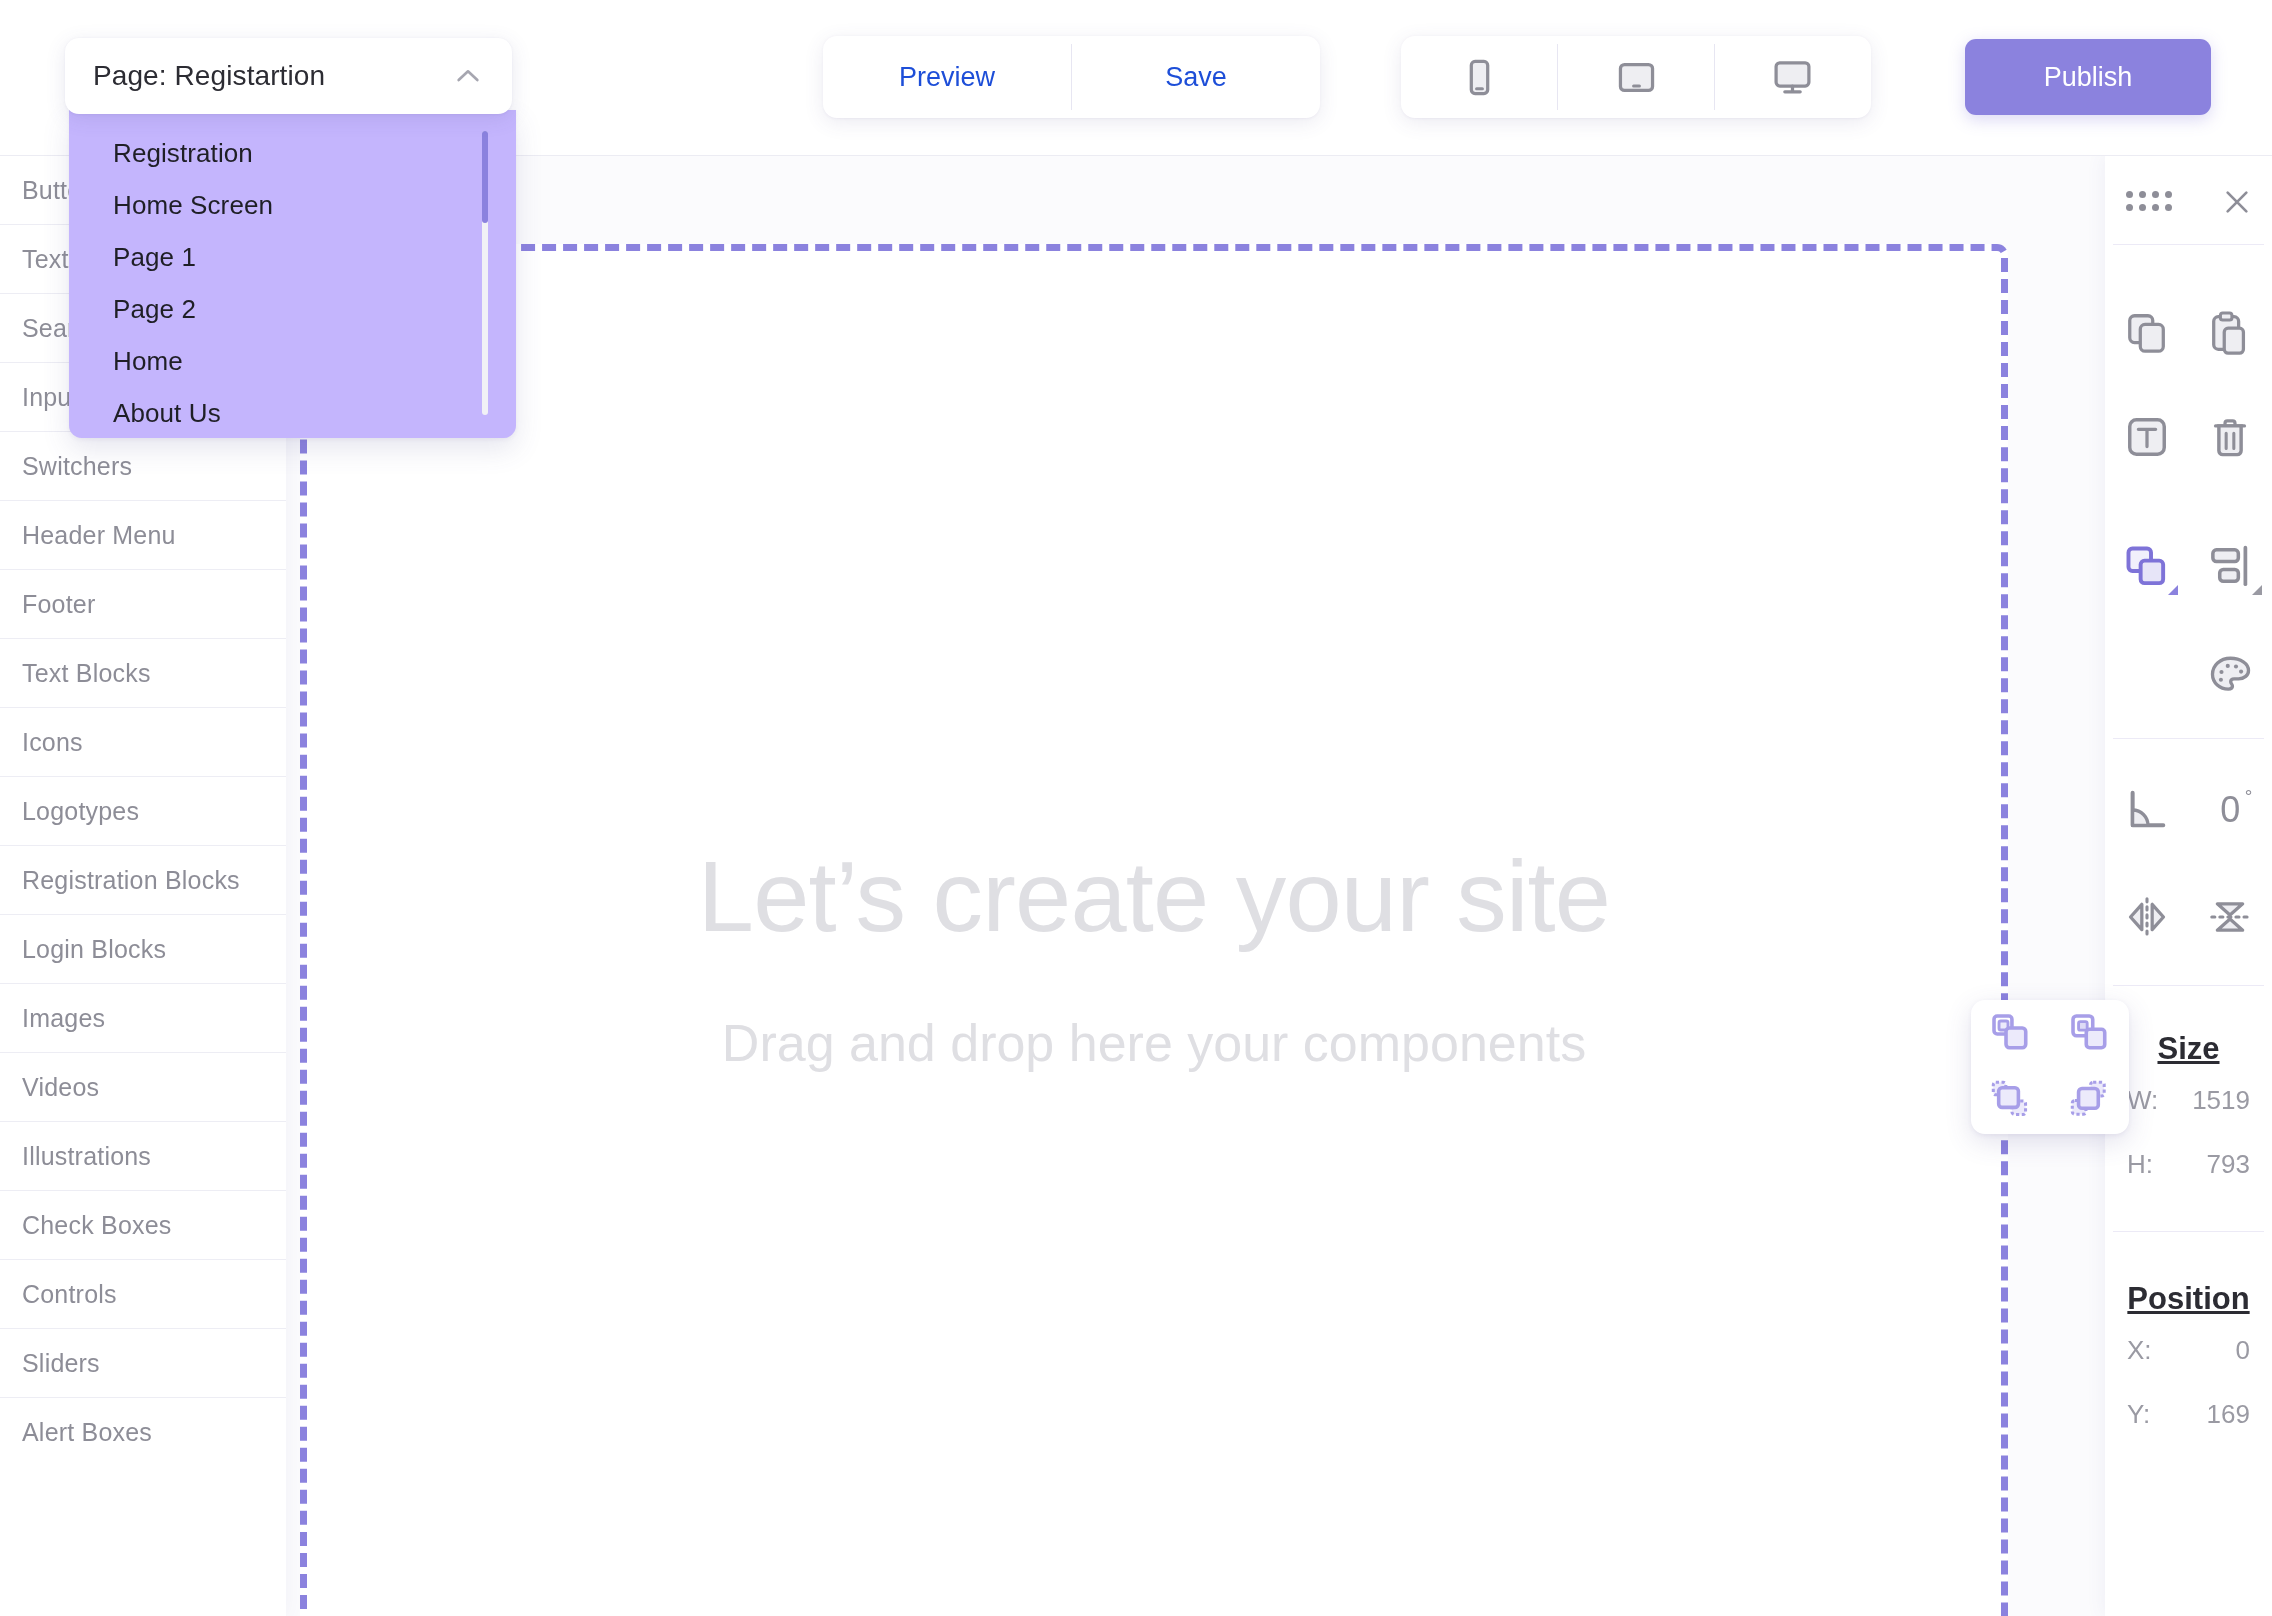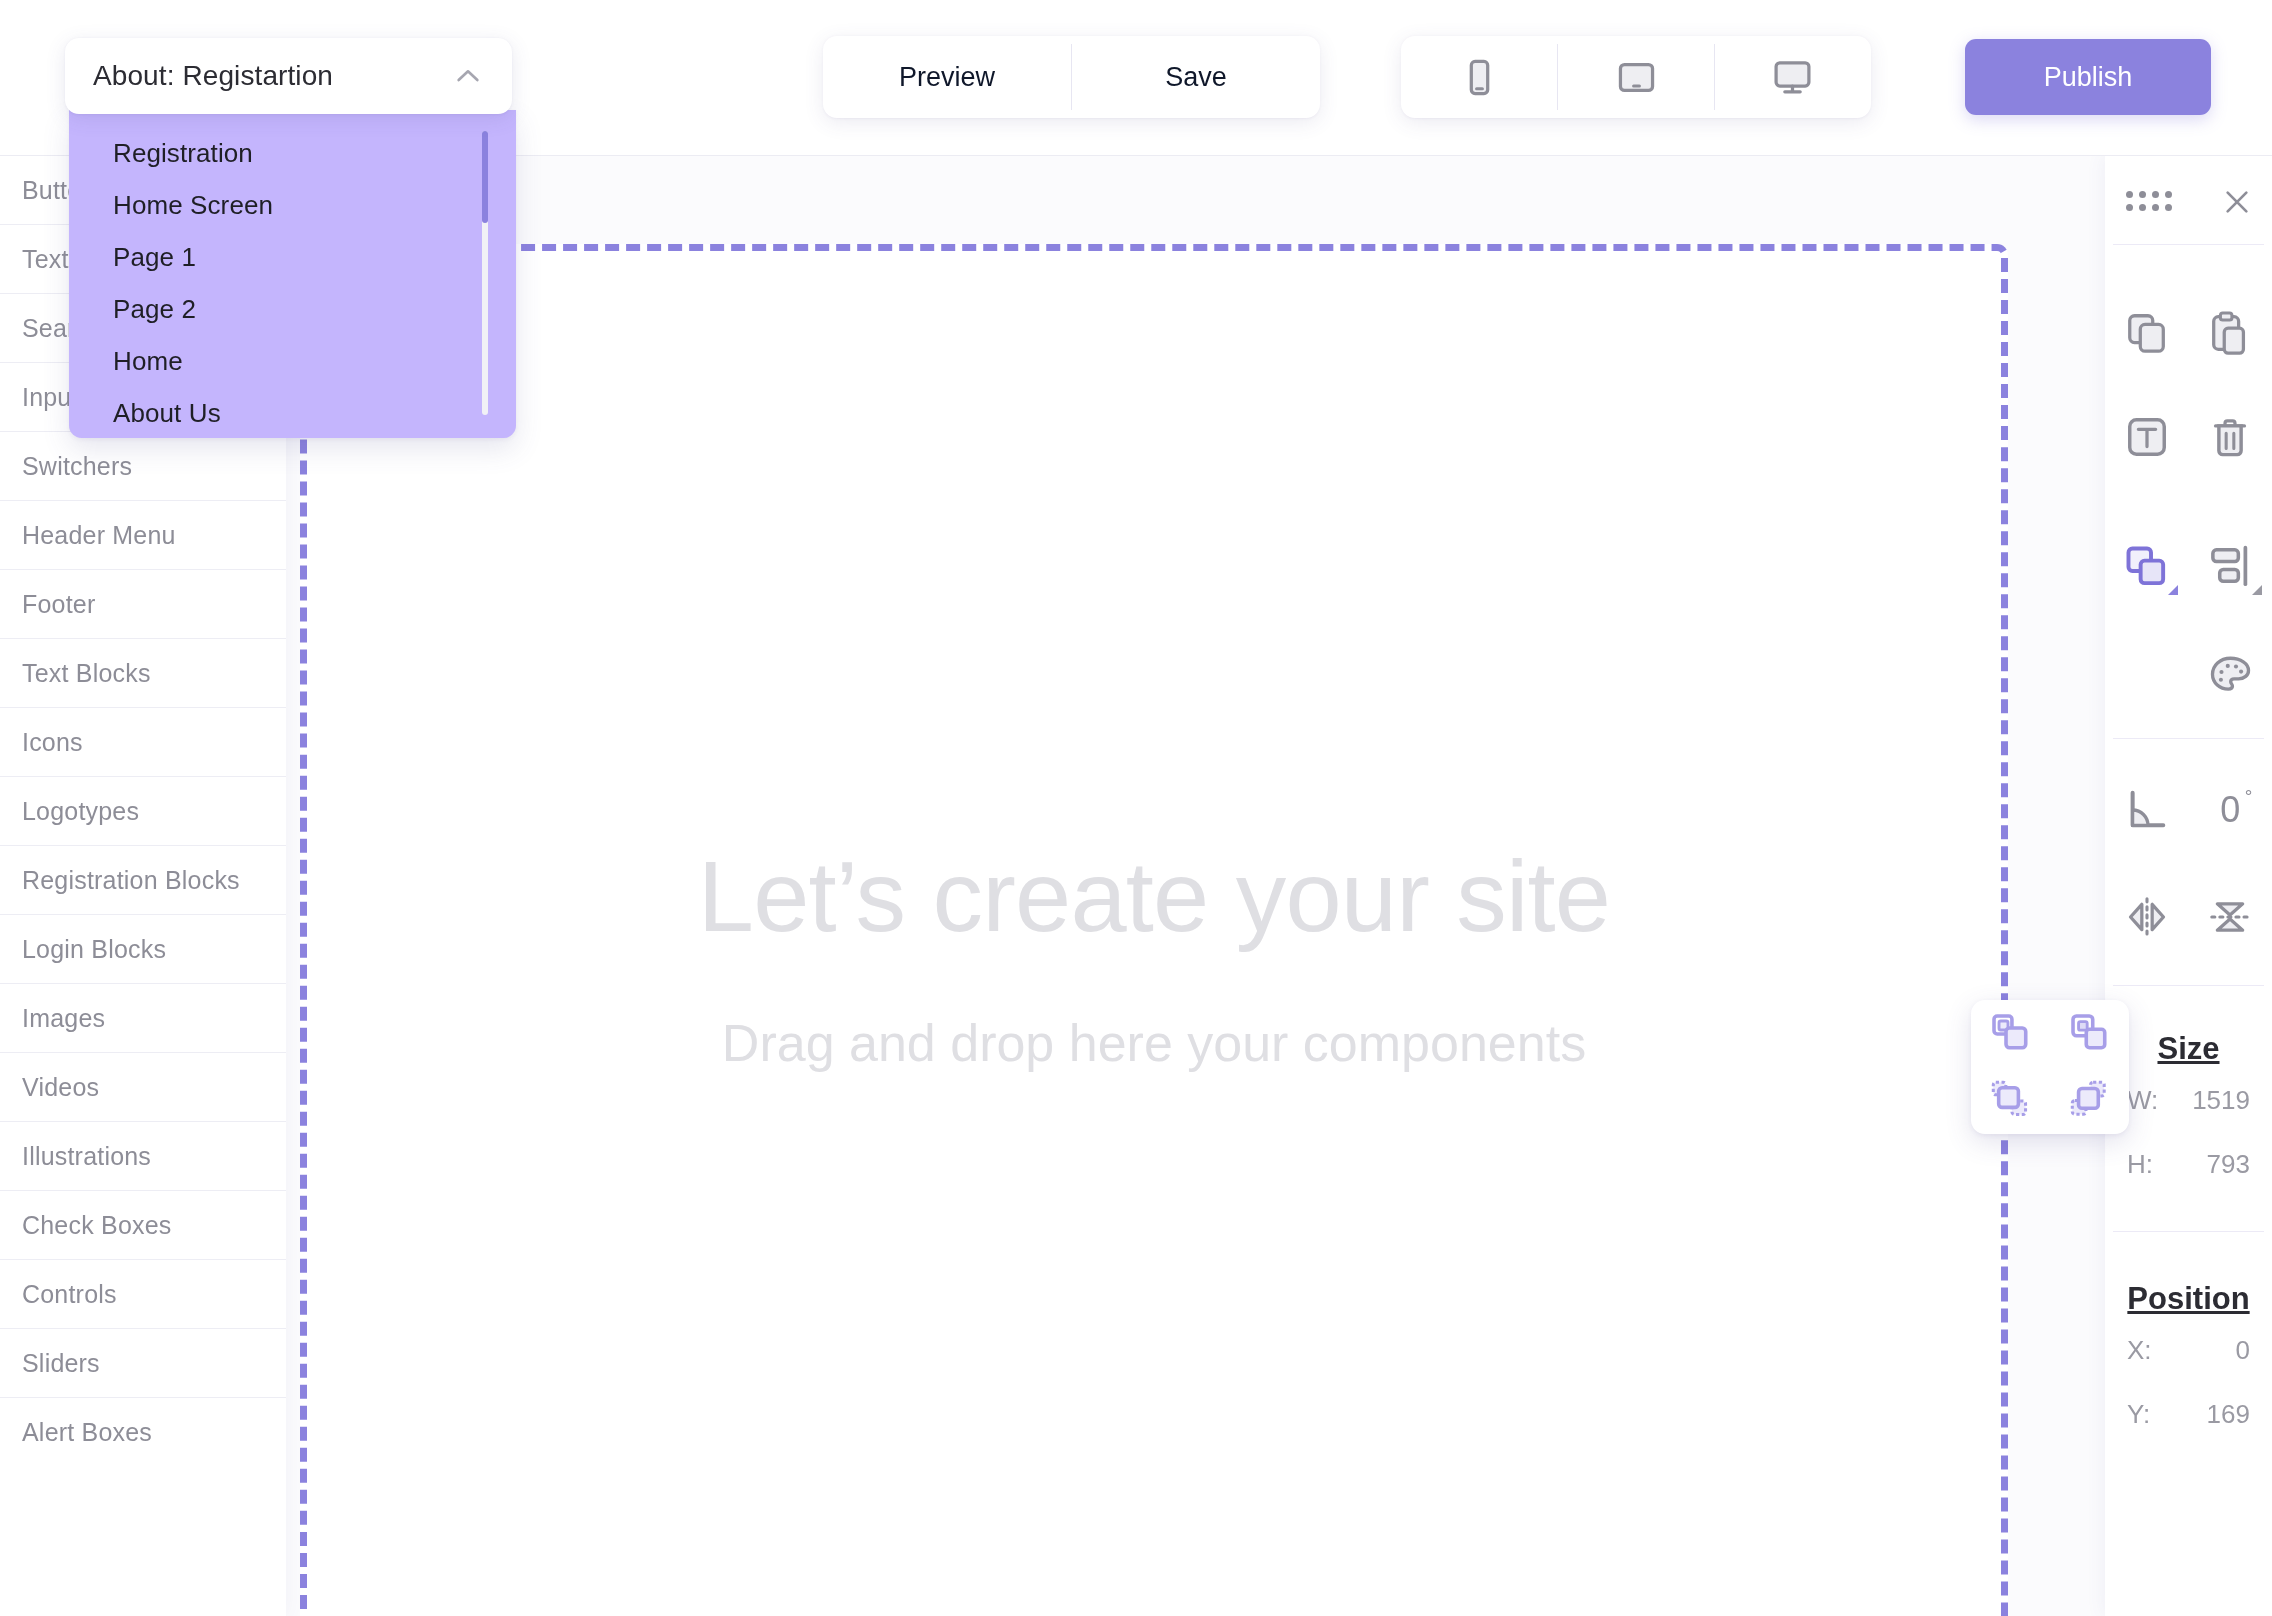--- a/index.html
+++ b/index.html
@@ -56,21 +56,21 @@
 
   
   .pv-group {
     position: absolute; left: 823px; top: 36px; width: 497px; height: 82px;
     background: #ffffff; border-radius: 14px;
     box-shadow: 0 4.7px 20.5px rgba(80,75,140,0.11), 0 0.8px 2.4px rgba(80,75,140,0.06);
     display: flex; align-items: stretch;
   }
   .pv-btn {
     flex: 1; display: flex; align-items: center; justify-content: center;
-    font-size: 27px; color: #0f172a;
+    font-size: 27px; color: #1d4ed8;
   }
   .pv-sep { width: 0.8px; background: #e7e6f2; margin: 8px 0; }
 
   
   .dev-group {
     position: absolute; left: 1401px; top: 36px; width: 470px; height: 82px;
     background: #ffffff; border-radius: 14px;
     box-shadow: 0 4.7px 20.5px rgba(80,75,140,0.11), 0 0.8px 2.4px rgba(80,75,140,0.06);
     display: flex; align-items: stretch;
   }
@@ -466,20 +466,20 @@
     <div class="page-menu-item">Home Screen</div>
     <div class="page-menu-item">Page 1</div>
     <div class="page-menu-item">Page 2</div>
     <div class="page-menu-item">Home</div>
     <div class="page-menu-item">About Us</div>
     <div class="menu-scroll-track"></div>
     <div class="menu-scroll-thumb"></div>
   </div>
 
   <div class="page-select">
-    <span class="page-select-label">About: Registartion</span>
+    <span class="page-select-label">Page: Registartion</span>
     <svg class="chev" viewBox="0 0 24 24">
       <path d="M5 15 L12 8.5 L19 15" fill="none" stroke="#a6a6b0" stroke-width="2" stroke-linecap="round" stroke-linejoin="round"></path>
     </svg>
   </div>
 
 </div>
 
 
 </body></html>

